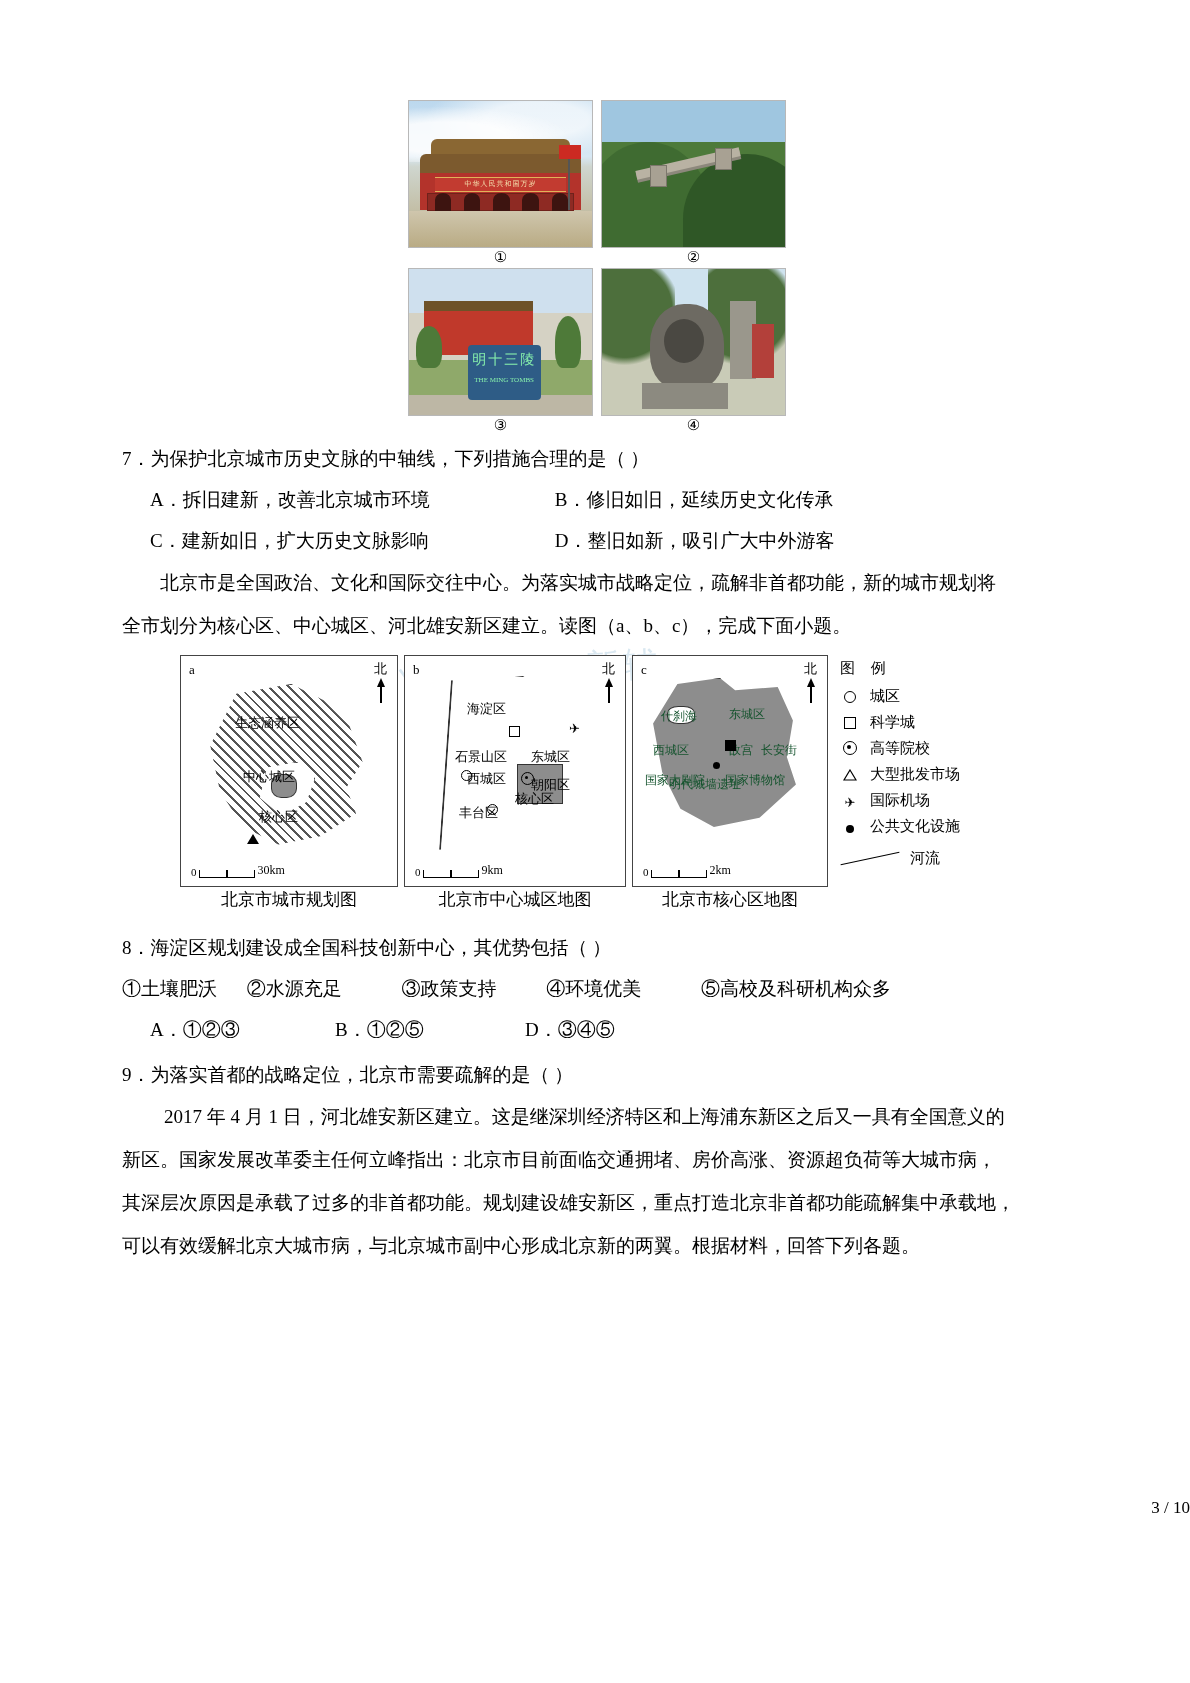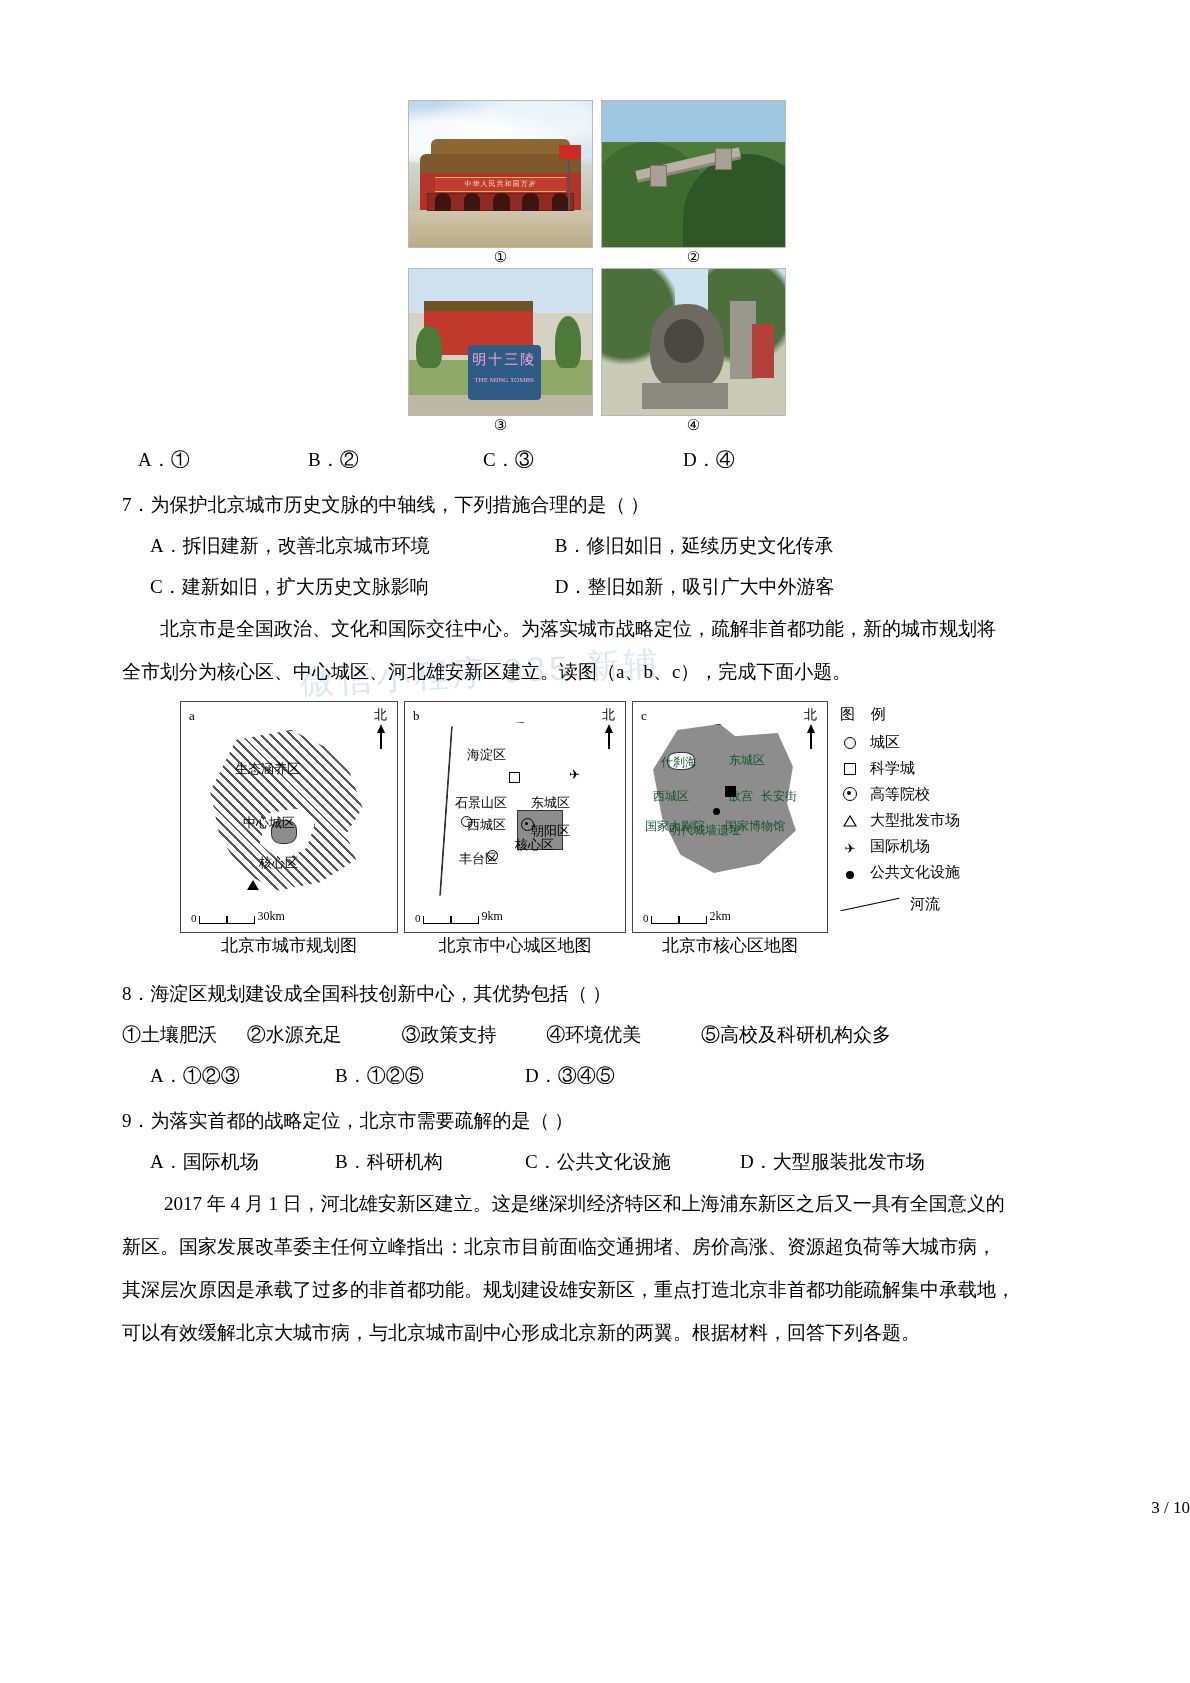--- a/index.html
+++ b/index.html
@@ -127,21 +127,21 @@
     background:#c0392b; border-top:10px solid #6e5228;
   }
   .p3 .tree {
     position:absolute; bottom:32%; width:26px; height:42px; background:#4e7a39; border-radius:50% 50% 30% 30%;
   }
   .p3 .tree.t1 { left:4%; }
   .p3 .tree.t2 { right:6%; height:52px; }
   .p3 .stele {
     position:absolute; left:32%; bottom:10%; width:40%; height:38%;
     background:#2e5c86; border-radius:4px;
-    color:#f9a8d4; font-size:12px; text-align:center; line-height:30px;
+    color:#86efac; font-size:12px; text-align:center; line-height:30px;
   }
   .p3 .stele .cn { font-size:14px; letter-spacing:2px; }
   .p3 .plaza {
     position:absolute; bottom:0; left:0; width:100%; height:14%; background:#bdb7a5;
   }
 
   
   .p4 { background: linear-gradient(#cfe3ef 0 38%, #c9cbb7 38% 100%); }
   .p4 .tree {
     position:absolute; top:0; width:46%; height:70%;
@@ -431,26 +431,20 @@
             <div class="head"></div>
             <div class="headshadow"></div>
             <div class="plinth"></div>
             <div class="signboard"></div>
           </div>
           <div class="photo-caption">④</div>
         </div>
       </div>
     </div>
 
-    <div class="opts-row">
-      <span class="opt-a">A．①</span>
-      <span class="opt-b">B．②</span>
-      <span class="opt-c">C．③</span>
-      <span class="opt-d">D．④</span>
-    </div>
 
     <div class="q">7．为保护北京城市历史文脉的中轴线，下列措施合理的是（      ）</div>
     <div class="sub">
       <span class="half">A．拆旧建新，改善北京城市环境</span>
       <span>B．修旧如旧，延续历史文化传承</span>
     </div>
     <div class="sub">
       <span class="half">C．建新如旧，扩大历史文脉影响</span>
       <span>D．整旧如新，吸引广大中外游客</span>
     </div>
@@ -624,26 +618,20 @@
       <span class="n" style="width:150px;display:inline-block;">④环境优美</span>
       <span class="n">⑤高校及科研机构众多</span>
     </div>
     <div class="choices">
       <span class="c1">A．①②③</span>
       <span class="c2">B．①②⑤</span>
       <span>D．③④⑤</span>
     </div>
 
     <div class="q">9．为落实首都的战略定位，北京市需要疏解的是（      ）</div>
-    <div class="choices">
-      <span class="c1">A．国际机场</span>
-      <span class="c2">B．科研机构</span>
-      <span class="c3">C．公共文化设施</span>
-      <span>D．大型服装批发市场</span>
-    </div>
 
     <div class="para" style="text-indent:42px">2017 年 4 月 1 日，河北雄安新区建立。这是继深圳经济特区和上海浦东新区之后又一具有全国意义的</div>
     <div class="para noindent">新区。国家发展改革委主任何立峰指出：北京市目前面临交通拥堵、房价高涨、资源超负荷等大城市病，</div>
     <div class="para noindent">其深层次原因是承载了过多的非首都功能。规划建设雄安新区，重点打造北京非首都功能疏解集中承载地，</div>
     <div class="para noindent">可以有效缓解北京大城市病，与北京城市副中心形成北京新的两翼。根据材料，回答下列各题。</div>
 
   </div>
 
   <div class="footer">3 / 10</div>
 </div>

